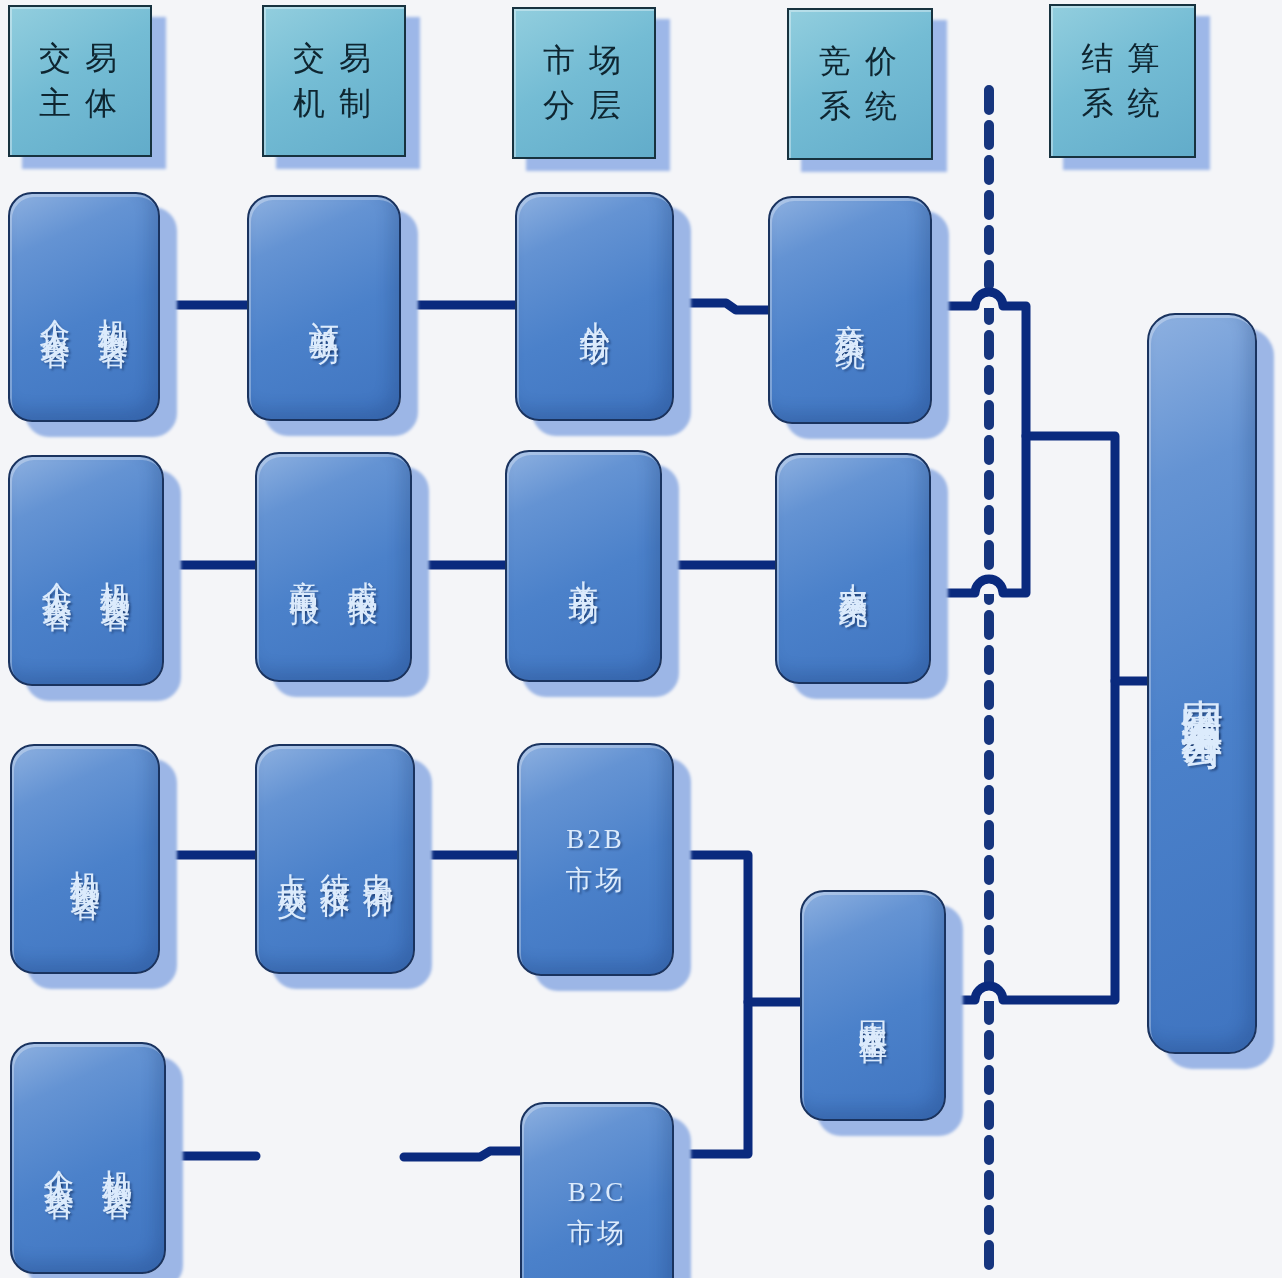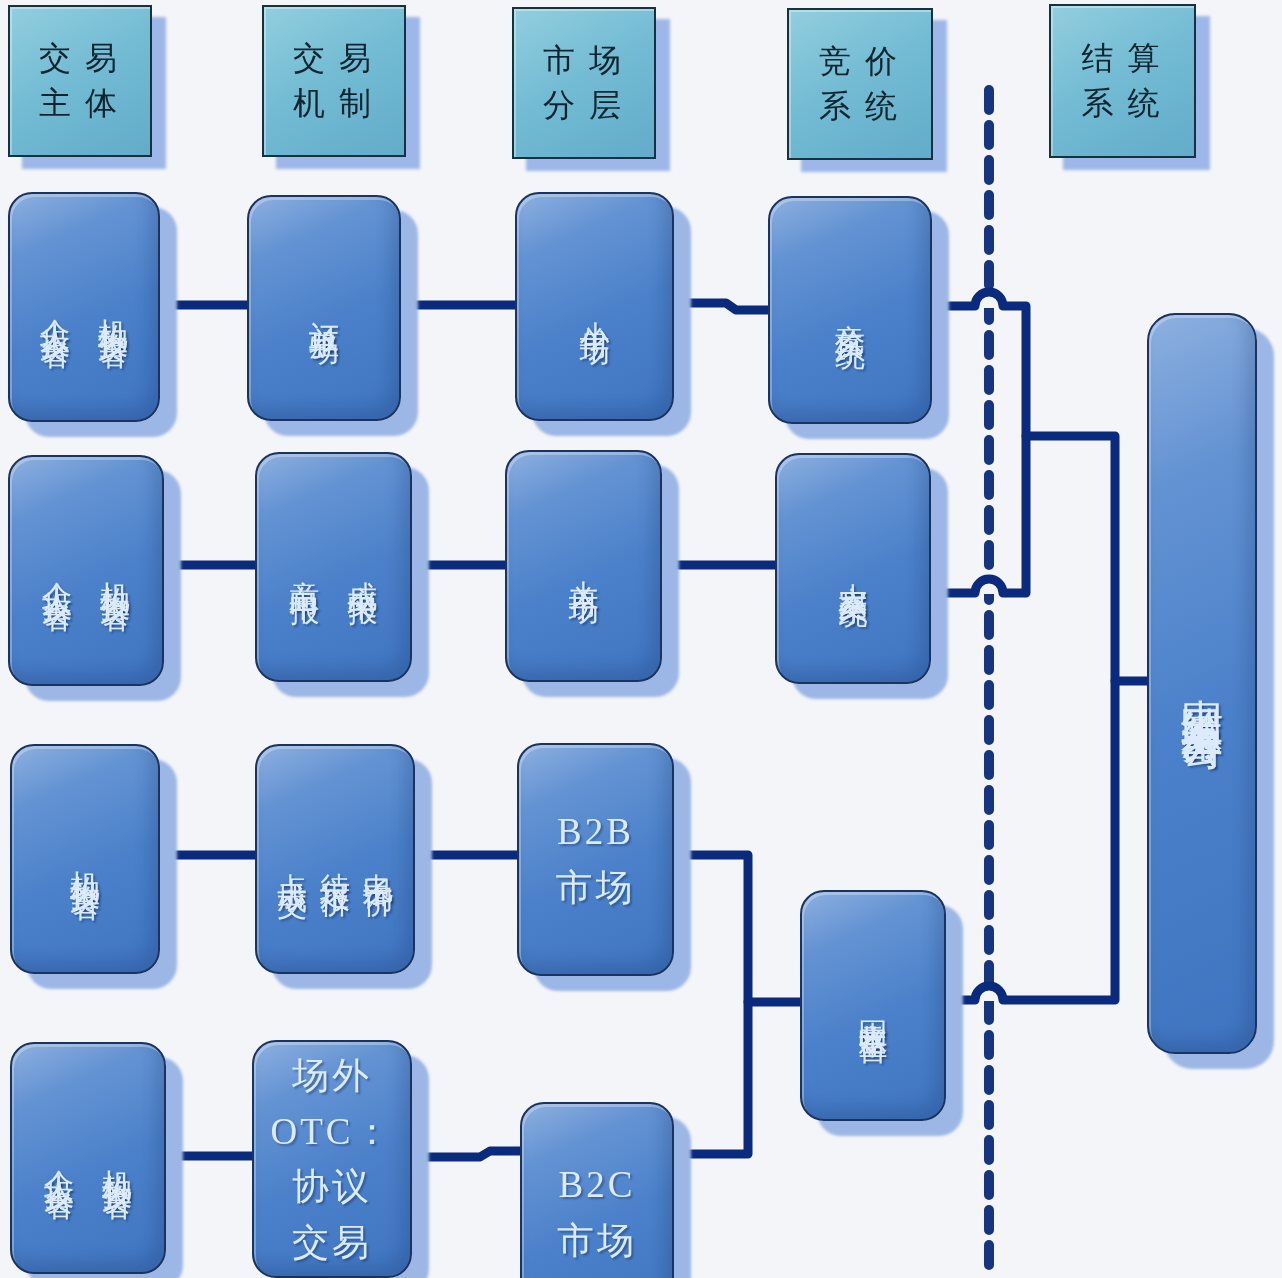--- a/index.html
+++ b/index.html
@@ -40,21 +40,21 @@
   .vwrap{display:flex;flex-direction:row;align-items:center;justify-content:center;gap:28px;}
   .vwrap.tight{gap:13px;}
   .vcol{
     writing-mode:vertical-lr;
     text-orientation:upright;
     font-size:30px;line-height:1;letter-spacing:5px;
   }
   .vcol.n6{font-size:29px;letter-spacing:3px;}
   .vcol.big{font-size:42px;letter-spacing:4px;}
   .hwrap{text-align:center;}
-  .hwrap .hline{font-size:37px;line-height:1.5;letter-spacing:3px;}
+  .hwrap .hline{font-size:27px;line-height:1.5;letter-spacing:3px;}
 </style>
 </head>
 <body>
 
 <div class="canvas">
 
   <svg class="wires" viewBox="0 0 1282 1278" xmlns="http://www.w3.org/2000/svg">
 
     <path d="M989 90 V1278" fill="none" stroke="#16357e" stroke-width="10" stroke-dasharray="20 15" stroke-linecap="round"></path>
 
@@ -172,28 +172,20 @@
       <span class="vcol n6">固定收益平台</span>
     </div>
   </div>
 
   <div class="box" style="left:10px;top:1042px;width:152px;height:228px">
     <div class="vwrap">
       <span class="vcol">个人投资者</span>
       <span class="vcol">机构投资者</span>
     </div>
   </div>
-  <div class="box" style="left:252px;top:1040px;width:156px;height:234px">
-    <div class="hwrap">
-      <div class="hline">场外</div>
-      <div class="hline">OTC：</div>
-      <div class="hline">协议</div>
-      <div class="hline">交易</div>
-    </div>
-  </div>
   <div class="box" style="left:520px;top:1102px;width:150px;height:217px">
     <div class="hwrap">
       <div class="hline">B2C</div>
       <div class="hline">市场</div>
     </div>
   </div>
 
   <div class="box" style="left:1147px;top:313px;width:106px;height:737px;border-radius:28px">
     <div class="vwrap">
       <span class="vcol big">中国结算上海分公司</span>

